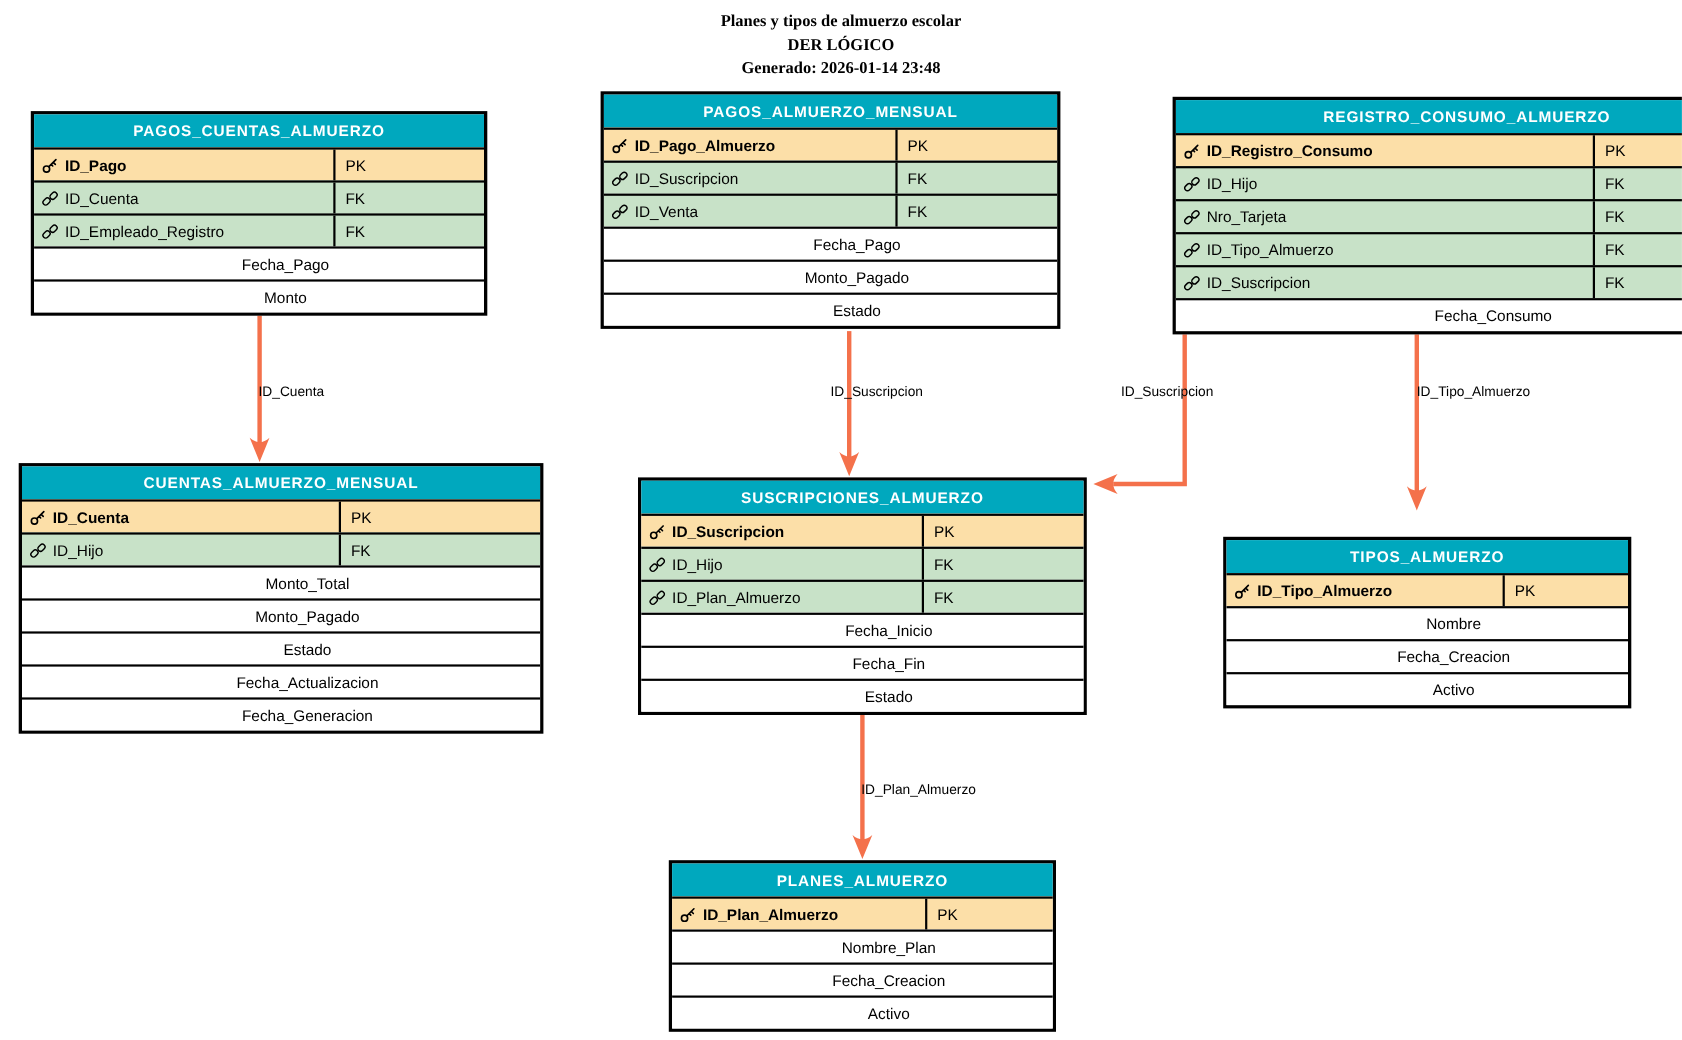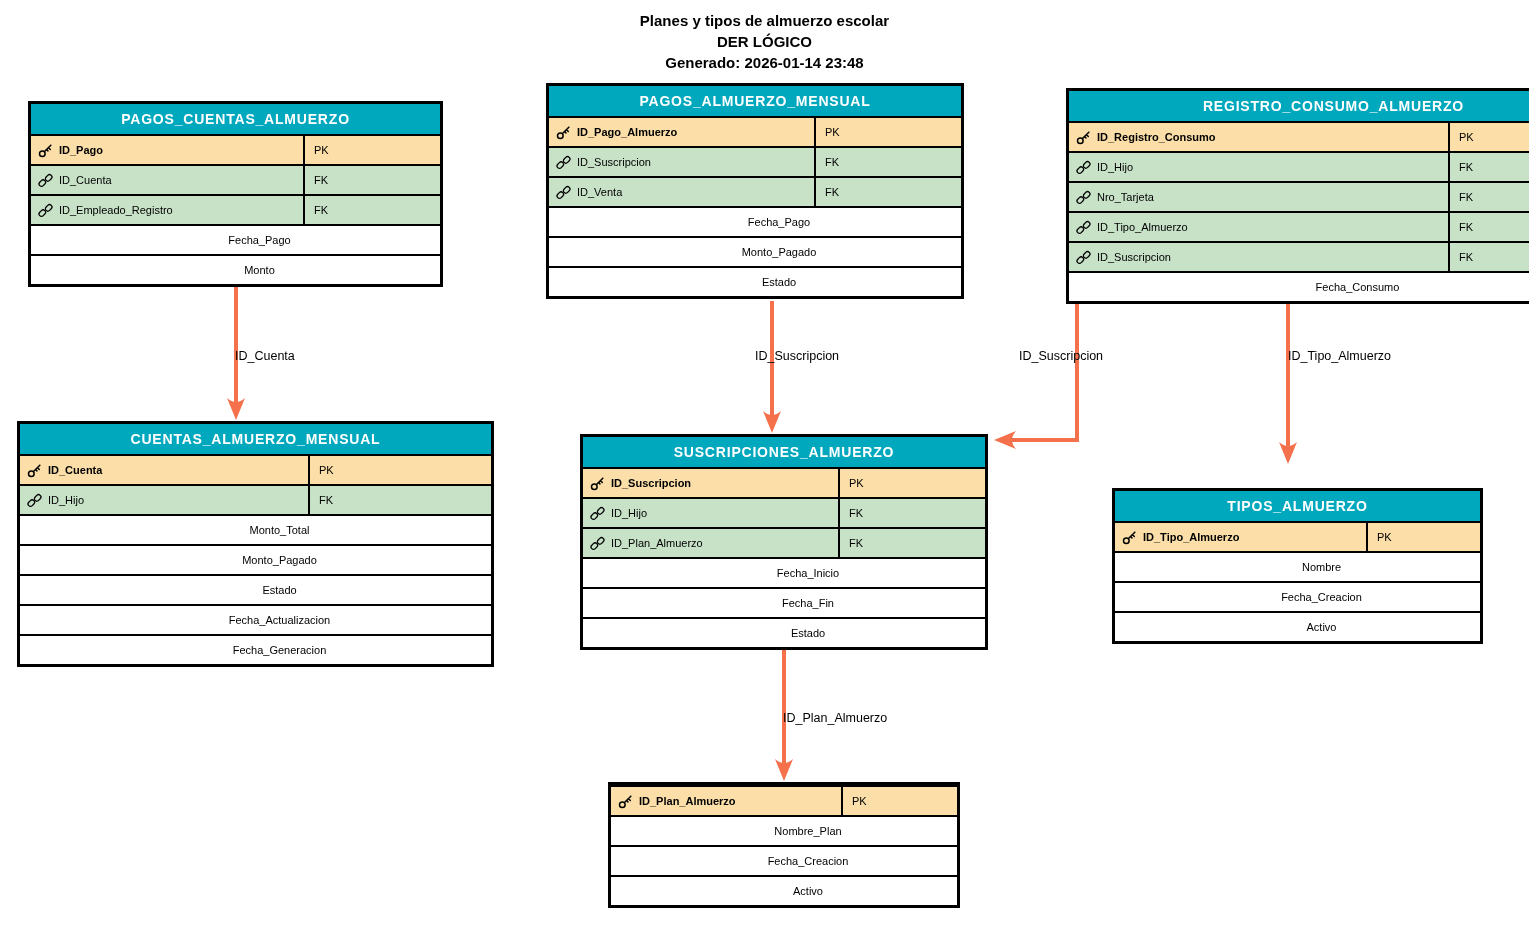--- a/index.html
+++ b/index.html
@@ -16,41 +16,42 @@
   body {
     width: 1529px; height: 945px;
     position: relative; overflow: hidden;
     font-family: "Liberation Sans", "DejaVu Sans", sans-serif;
     color: #000;
   }
   .title-block {
     position: absolute; top: 10px; left: 0; right: 0;
     text-align: center; font-weight: bold; font-size: 15px; line-height: 21px;
     z-index: 3;
+    font-family: Liberation Serif, serif;
   }
   .edges-layer { position: absolute; top: 0; left: 0; z-index: 0; }
   .edge-line { stroke: var(--edge); stroke-width: 4; fill: none; }
   .edge-arrow { fill: var(--edge); stroke: none; }
   .edge-label {
     position: absolute; font-size: 12.5px; line-height: 13px;
     white-space: nowrap; z-index: 2; color: #000;
   }
   .etable {
     position: absolute; border: 3px solid var(--border);
     background: #fff; z-index: 1;
   }
   .thead {
     height: 30px; background: var(--header-bg); color: var(--header-text);
     font-weight: bold; font-size: 14px; letter-spacing: 0.8px;
     display: flex; align-items: center; justify-content: center;
     white-space: nowrap;
   }
   .row {
     height: 30px; border-top: 2px solid var(--border);
-    display: flex; align-items: stretch; font-size: 11px;
+    display: flex; align-items: stretch; font-size: 14px;
     background: #fff;
   }
   .row.pk { background: var(--pk-row-bg); }
   .row.fk { background: var(--fk-row-bg); }
   .cell { display: flex; align-items: center; }
   .cell.name { flex: 1 1 auto; padding-left: 7px; gap: 6px; overflow: hidden; }
   .cell.badge {
     flex: 0 0 var(--badge, 140px); border-left: 2px solid var(--border);
     padding-left: 9px;
   }
@@ -334,20 +335,21 @@
   </div>
   <div class="row attr">
     <div class="cell full">Fecha_Creacion</div>
   </div>
   <div class="row attr">
     <div class="cell full">Activo</div>
   </div>
 </div>
 
 <div class="etable" style="left:608px;top:782px;width:352px;--badge:116px">
+  <div class="thead">PLANES_ALMUERZO</div>
   <div class="row pk">
     <div class="cell name">
         <svg class="ficon">
           <use href="#sym-key"></use>
         </svg>
         <span class="fname">ID_Plan_Almuerzo</span>
       </div>
     <div class="cell badge">PK</div>
   </div>
   <div class="row attr">

